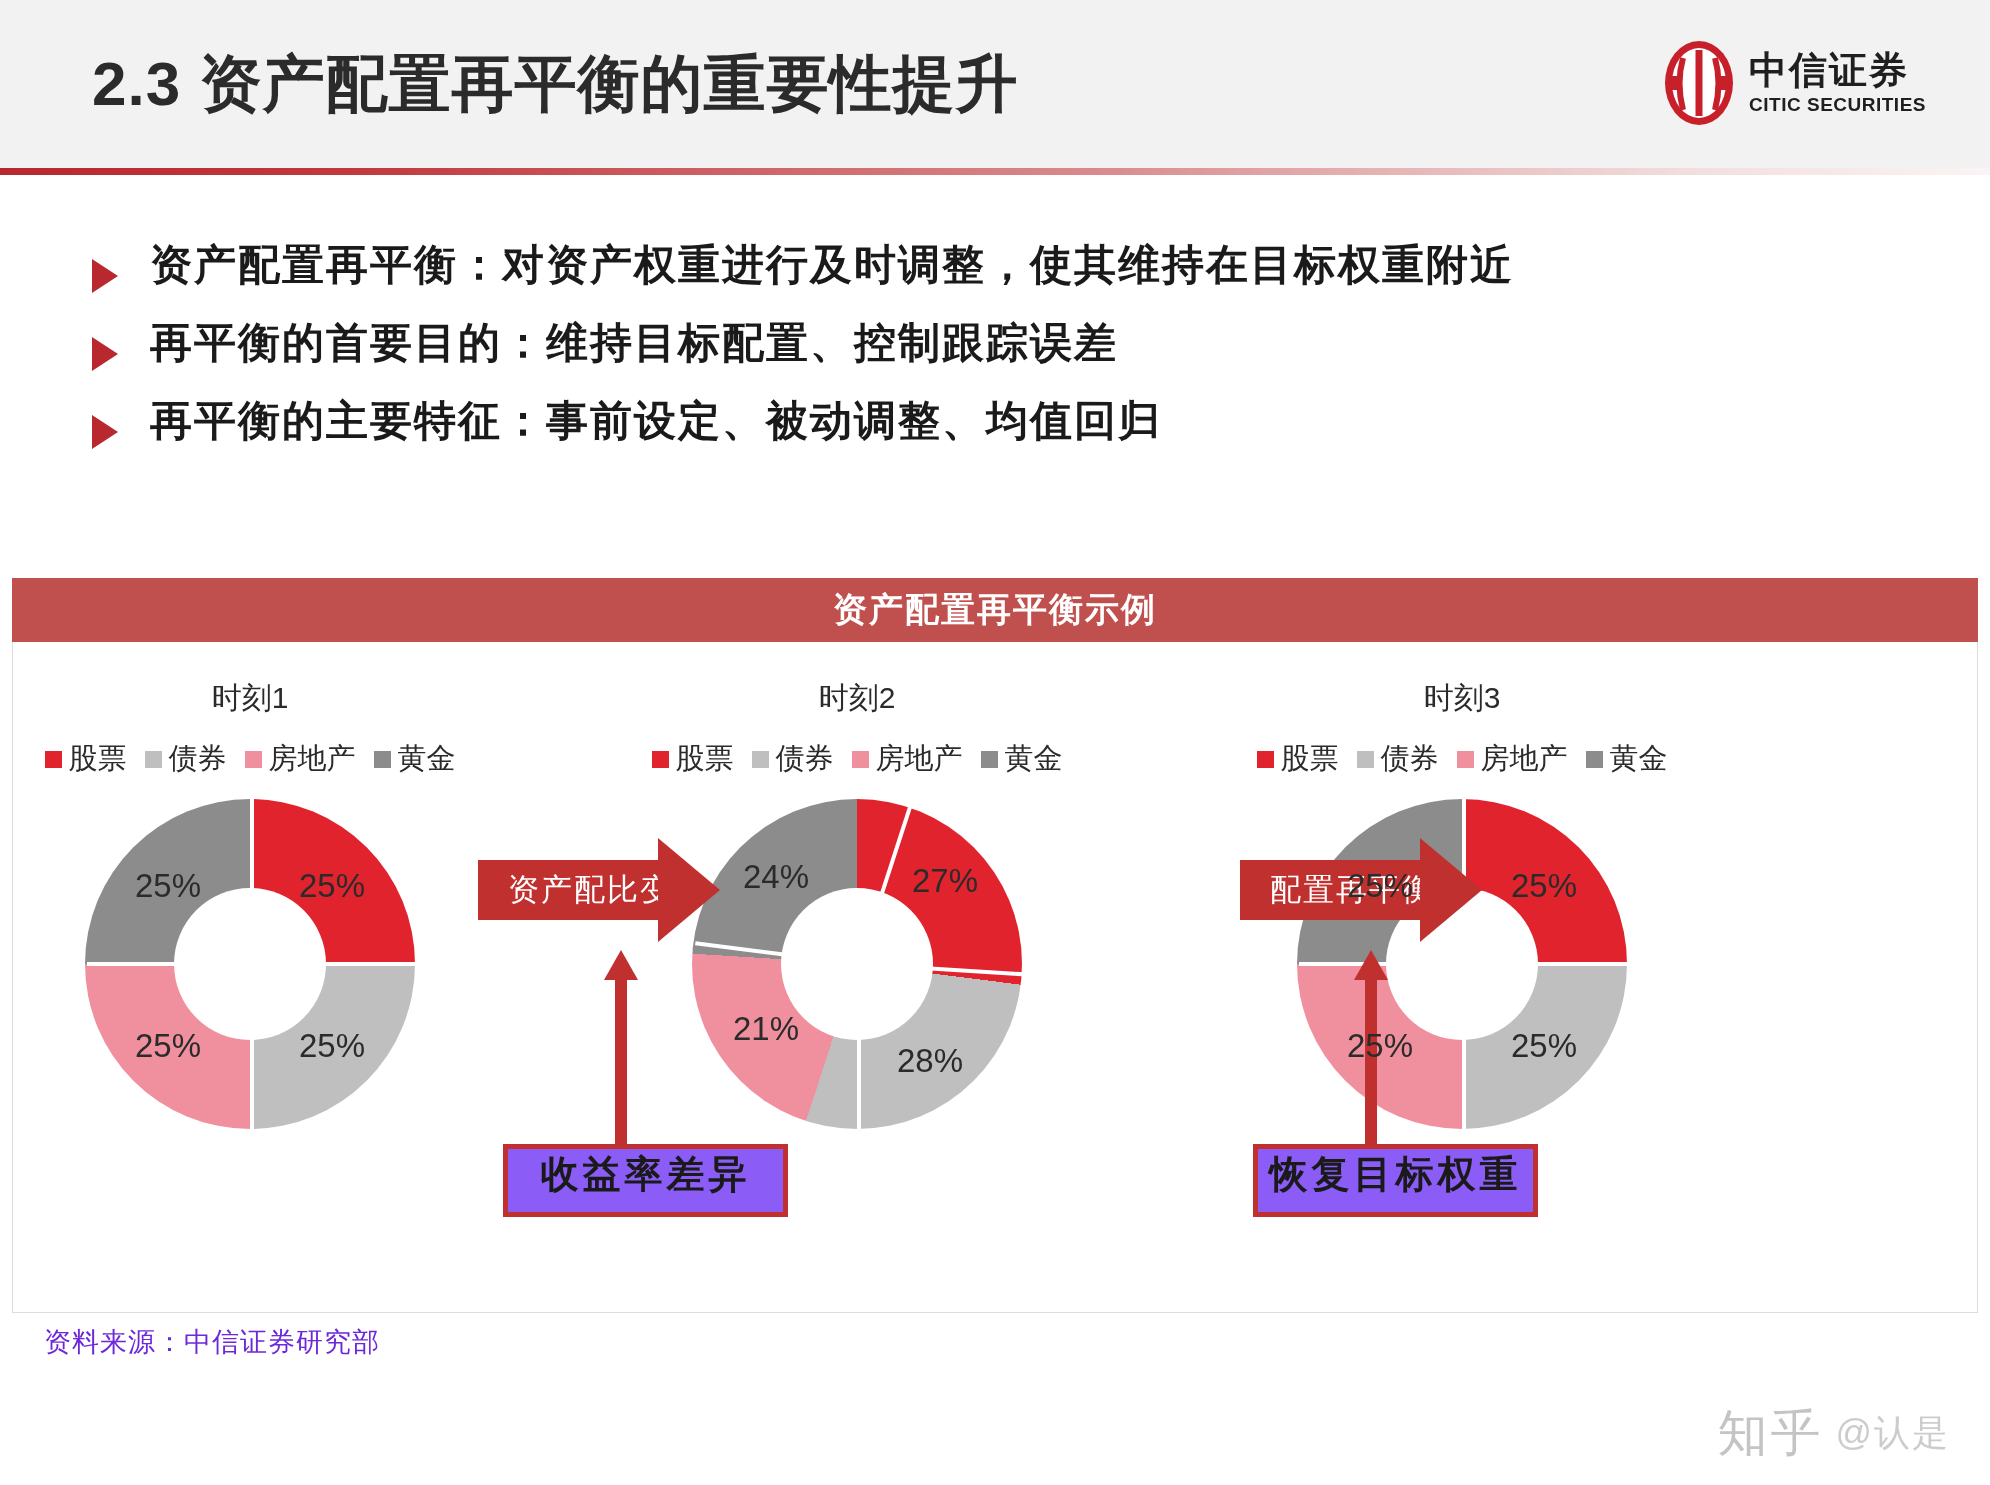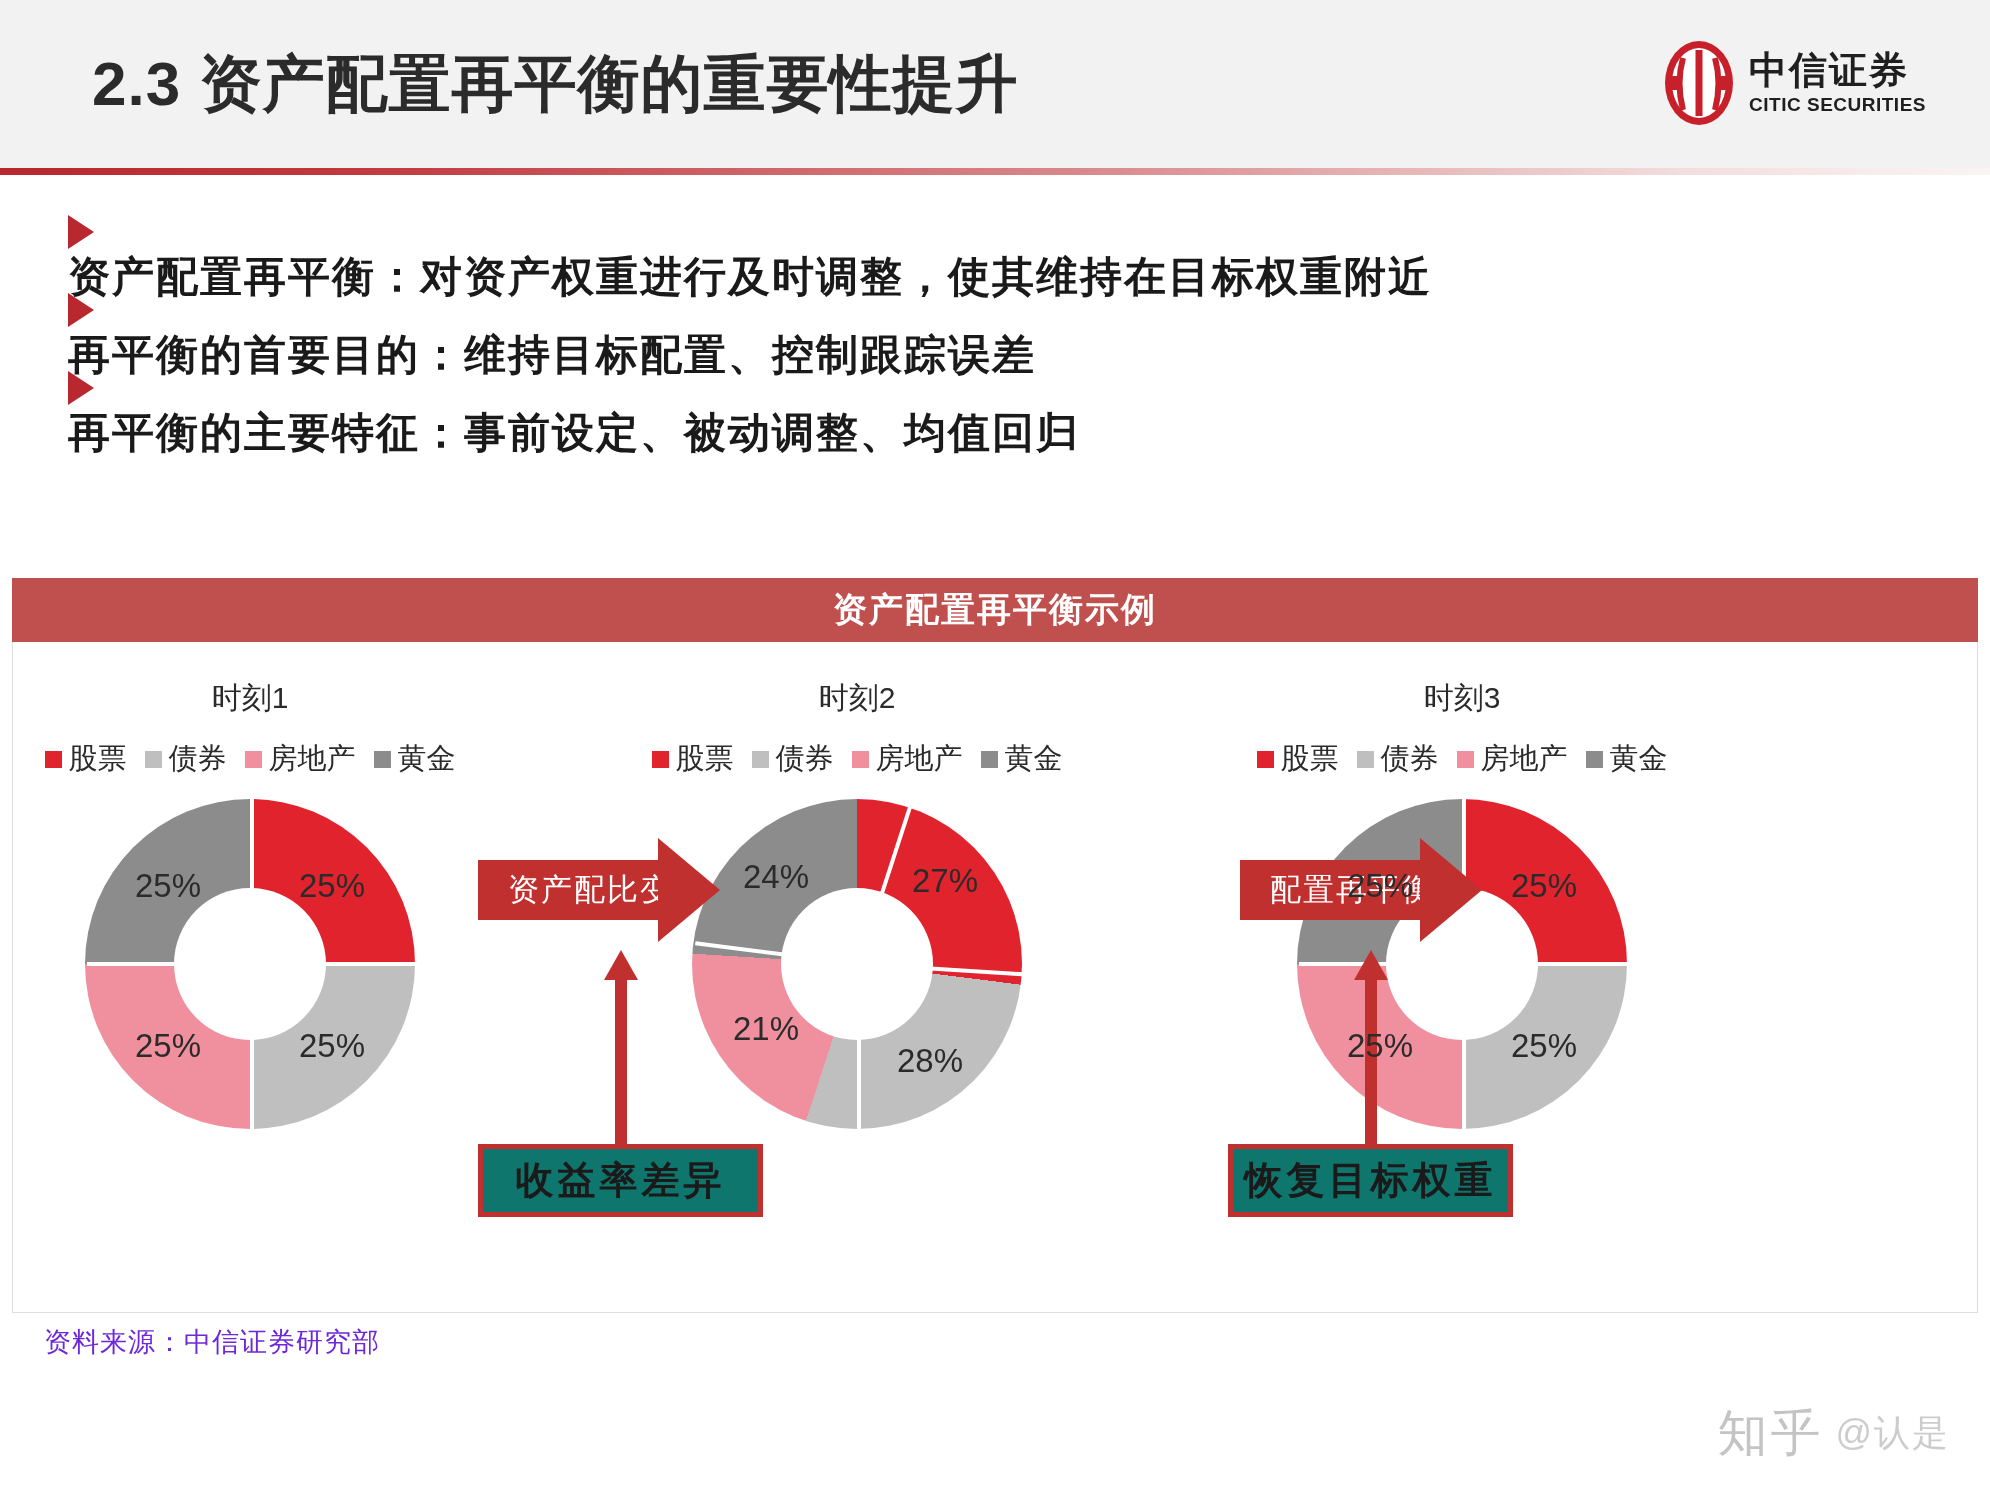--- a/index.html
+++ b/index.html
@@ -30,21 +30,21 @@
   .logo-cn { font-size:38px; font-weight:bold; color:#1f1f1f; letter-spacing:2px; line-height:1; }
   .logo-en { font-size:19px; font-weight:bold; color:#1f1f1f; letter-spacing:0.5px; margin-top:5px; }
 
   .header-rule {
     position:absolute; left:0; top:168px; width:1990px; height:7px;
     background:linear-gradient(to right,#b8282e 0%,#c1393e 18%,#d98a8c 55%,#f3dede 85%,#fbf4f4 100%);
   }
 
   
   .bullets { position:absolute; left:0; top:215px; width:1990px; }
-  .bullet-row { display:flex; align-items:flex-start; height:78px; padding-left:68px;flex-direction:column; }
+  .bullet-row { display:flex; align-items:flex-end; height:78px; padding-left:92px; }
   .bullet-tri {
     width:0; height:0; flex:0 0 auto;
     border-left:26px solid #b8282e;
     border-top:17px solid transparent;
     border-bottom:17px solid transparent;
     margin-right:32px;
   }
   .bullet-text {
     font-family:"DejaVu Serif","Liberation Serif",serif;
     font-size:42px; font-weight:bold; color:#1a1a1a;
@@ -100,22 +100,22 @@
   }
   .arrow1 { left:478px; top:838px; width:242px; }
   .arrow1 .shaft { width:182px; }
   .arrow1 .head { left:180px; }
   .arrow2 { left:1240px; top:838px; width:242px; }
   .arrow2 .shaft { width:182px; }
   .arrow2 .head { left:180px; }
 
   
   .callout {
-    position:absolute; border:5px solid #c0302f; background:#0f766e;
-    display:flex; align-items:center; justify-content:center;
+    position:absolute; border:5px solid #c0302f; background:#8b5cf6;
+    display:flex; justify-content:center;margin-left:25px;
   }
   .callout span {
     font-family:"DejaVu Serif","Liberation Serif",serif;
     font-size:38px; font-weight:bold; color:#1a1a1a; letter-spacing:4px; white-space:nowrap;
   }
   .callout1 { left:478px; top:1144px; width:285px; height:73px; }
   .callout2 { left:1228px; top:1144px; width:285px; height:73px; }
 
   .up-arrow { position:absolute; width:34px; }
   .up-arrow .stem { position:absolute; left:11px; top:26px; width:12px; background:#c0302f; }

